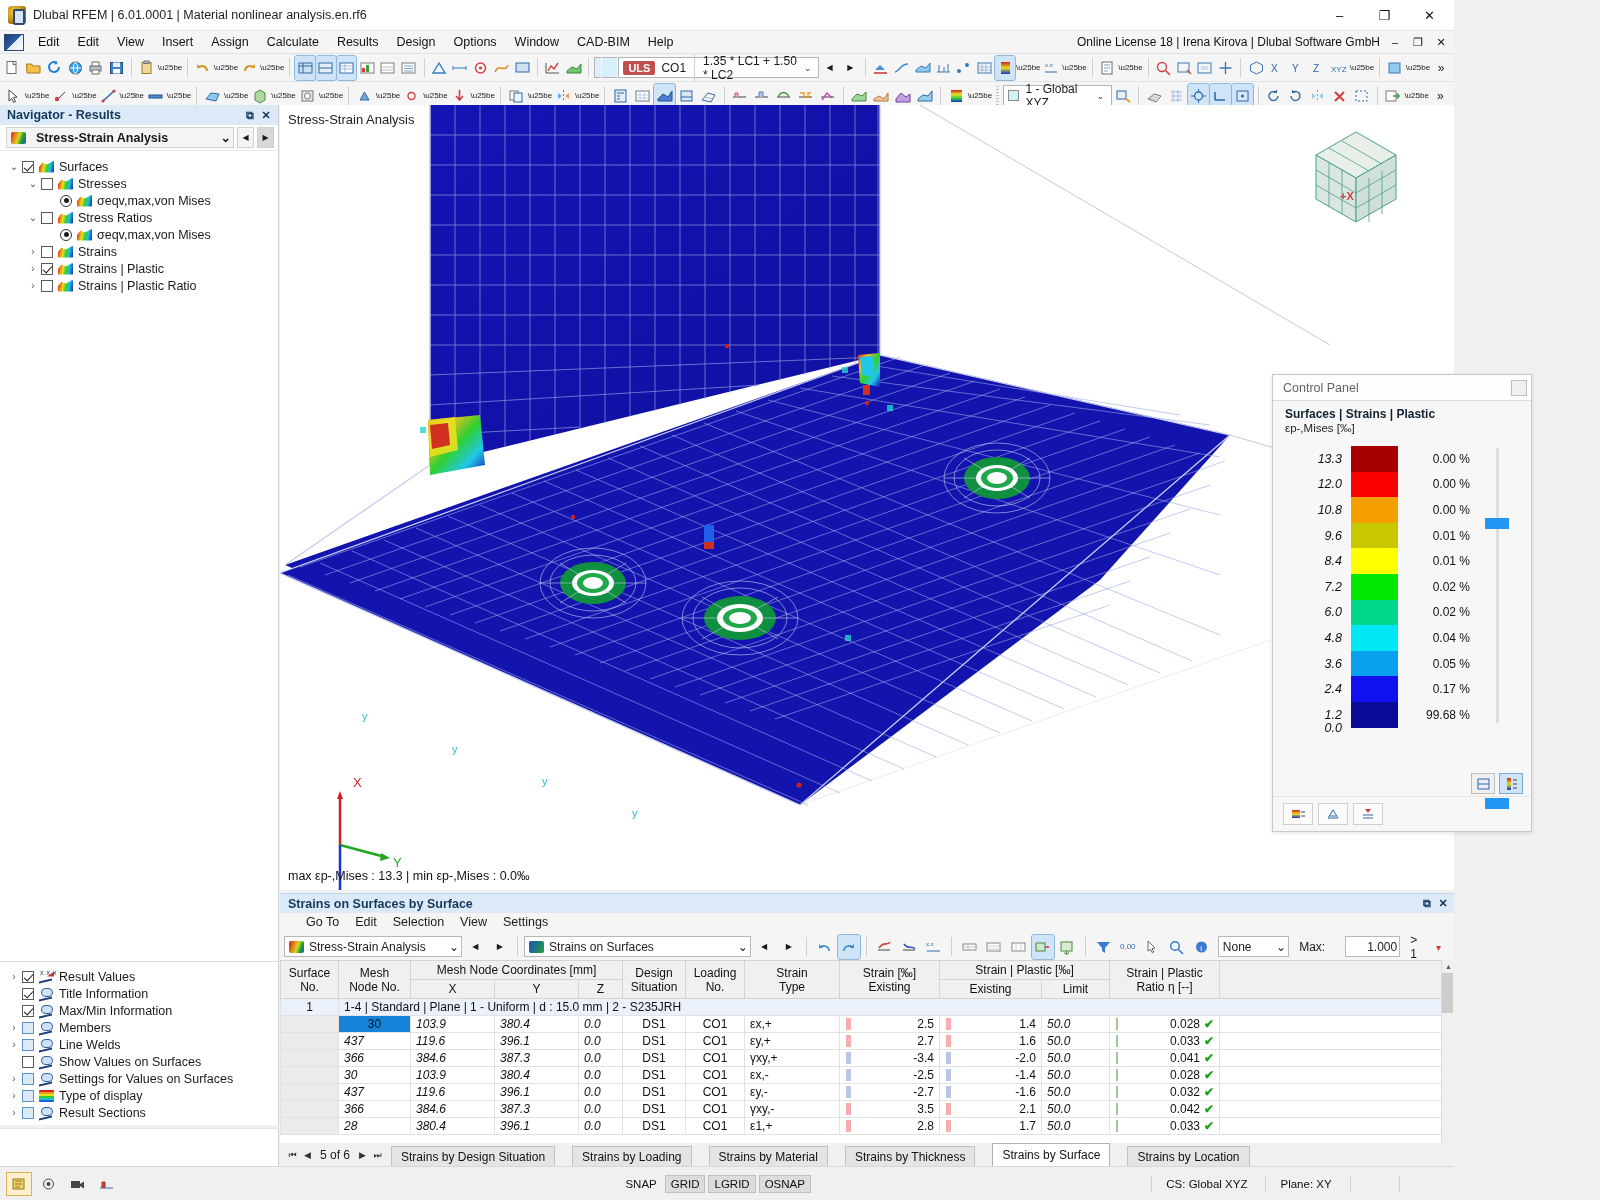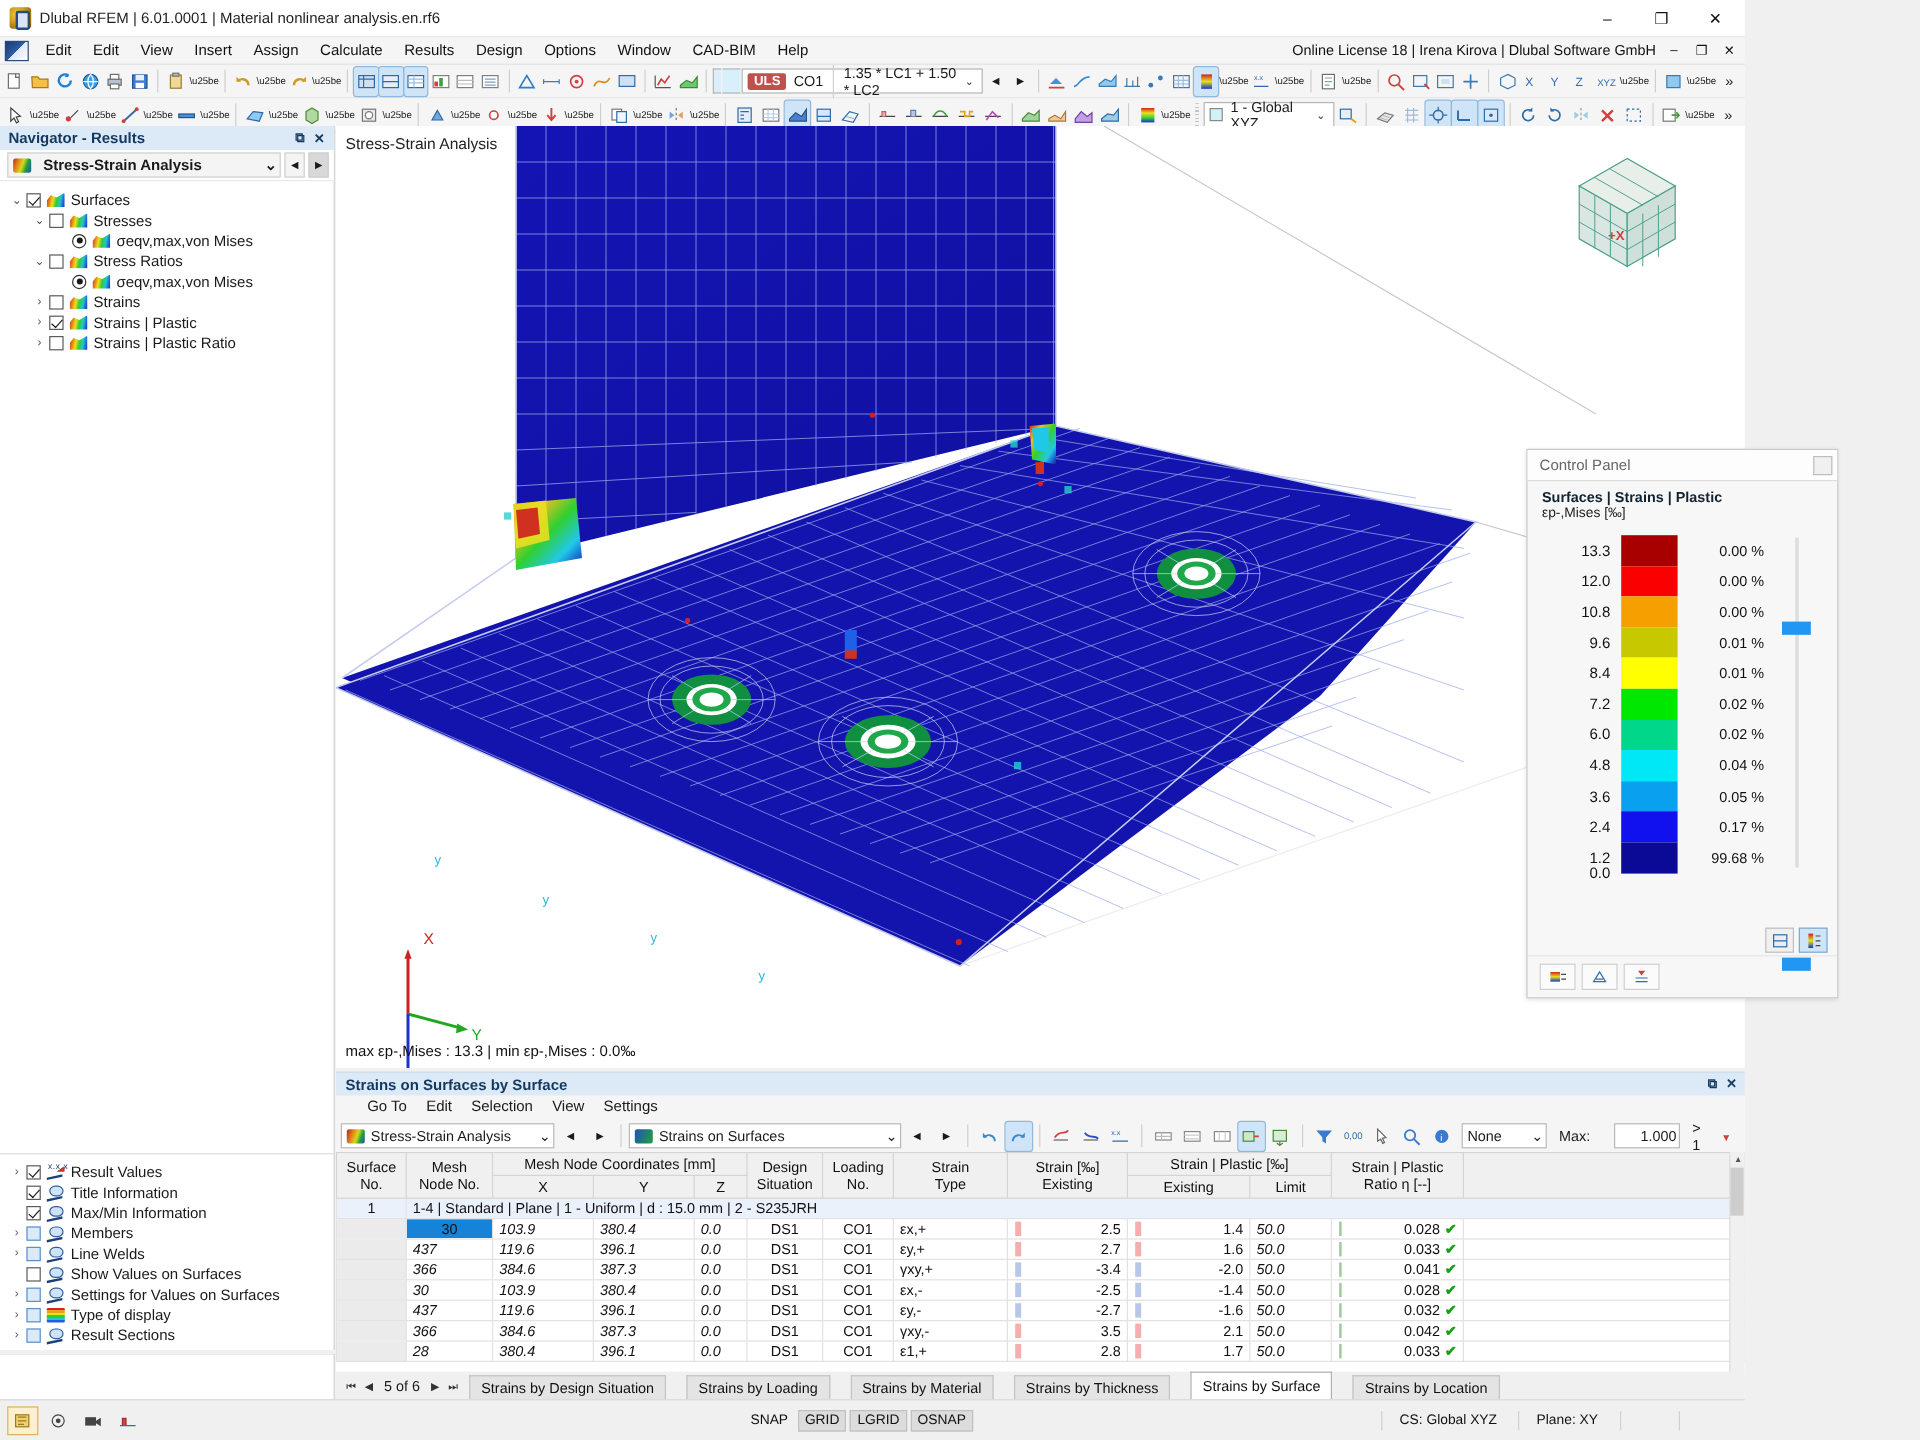--- a/index.html
+++ b/index.html
@@ -166,21 +166,21 @@
     padding: 0 4px 0 10px; border-bottom: 1px solid #dcdcdc;
     color: #666; font-size: 12.5px;
   }
   .cp-title .spacer { flex: 1; }
   .cp-pin { width: 16px; height: 16px; border: 1px solid #bdbdbd; background: #f0f0f0; }
   .cp-sub { padding: 6px 0 4px 12px; font-size: 12px; }
   .cp-sub .l1 { font-weight: bold; color: #123; }
   .cp-sub .l2 { color: #222; font-size: 11.5px; margin-top: 1px; }
   .cp-legend { flex: 1; position: relative; padding: 8px 0 0 0; }
   .lg-row { display: flex; align-items: center; height: 25.6px; }
-  .lg-val { width: 78px; text-align: right; font-size: 12.5px; padding-right: 9px; color: #111; }
+  .lg-val { width: 78px; text-align: right; font-size: 12.5px; padding-right: 9px; color: #111; font-style: italic; }
   .lg-sw { width: 47px; height: 25.6px; }
   .lg-pct { width: 72px; text-align: right; font-size: 12px; padding-left: 9px; color: #111; }
   .lg-axis { position: absolute; right: 32px; top: 10px; width: 3px; height: 275px; background: #dedede; }
   .lg-slider-top { position: absolute; right: 22px; top: 80px; width: 24px; height: 11px; background: #2196f3; }
   .lg-slider-bot { position: absolute; right: 22px; top: 360px; width: 24px; height: 11px; background: #2196f3; }
   .cp-footbtns { display: flex; justify-content: flex-end; gap: 4px; padding: 4px 8px 2px 0; }
   .cp-fbtn { width: 24px; height: 21px; border: 1px solid #bdbdbd; background: #f0f0f0;
              display:flex; align-items:center; justify-content:center; }
   .cp-fbtn.on { background: #cfe4f7; border-color: #7fa9d0; }
   .cp-tabs { display: flex; gap: 5px; padding: 6px 0 6px 10px; border-top: 1px solid #e6e6e6; }

